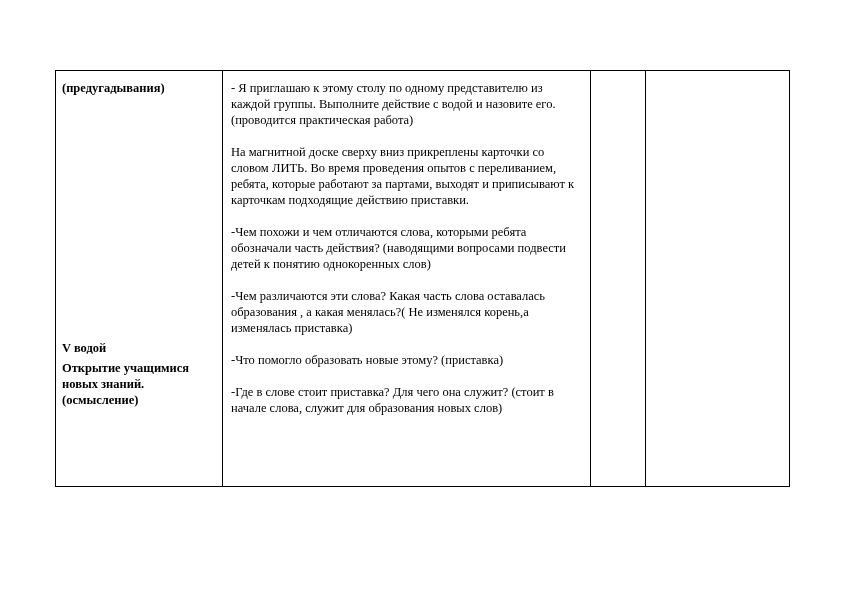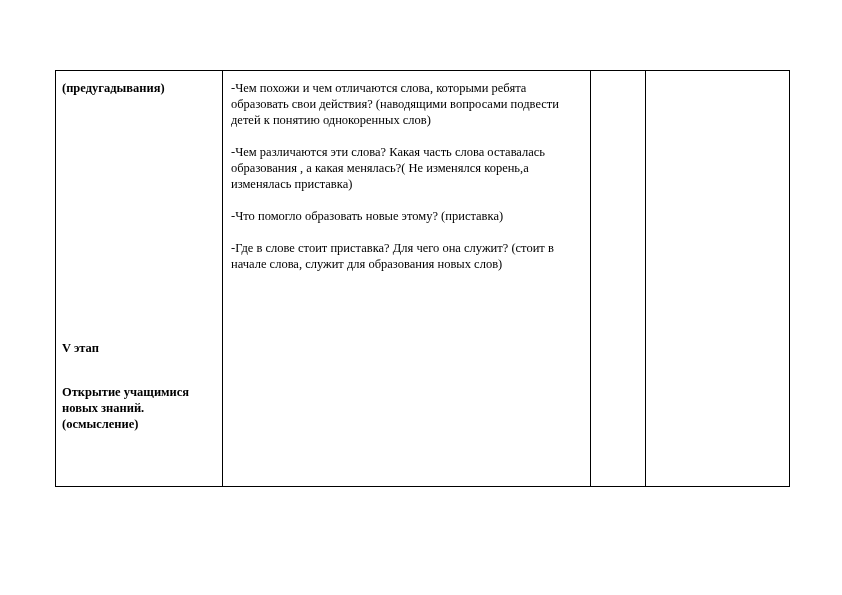--- a/index.html
+++ b/index.html
@@ -53,40 +53,42 @@
   .para:last-child {
     margin-bottom: 12px;
   }
   .stage-top {
     margin: 0;
   }
   .stage-label {
     margin-top: 244px;
   }
   .stage-title {
-    margin-top: 28px;
+    margin-top: 4px;
     white-space: pre-line;
   }
 </style>
 </head>
 <body>
 
 <div class="page">
   <div class="doc-table">
 
     <div class="cell cell-stage">
       <div class="stage-top">(предугадывания)</div>
-      <div class="stage-label">V этап</div>
+      <div class="stage-label">V водой</div>
       <div class="stage-title">Открытие учащимися
 новых знаний.
 (осмысление)</div>
     </div>
 
     <div class="cell cell-content">
-      <p class="para">-Чем похожи и чем отличаются слова, которыми ребята образовать свои действия? (наводящими вопросами подвести детей к понятию однокоренных слов)</p>
+      <p class="para">- Я приглашаю к этому столу по одному представителю из каждой группы. Выполните действие с водой и назовите его. (проводится практическая работа)</p>
+      <p class="para">На магнитной доске сверху вниз прикреплены карточки со словом ЛИТЬ. Во время проведения опытов с переливанием, ребята, которые работают за партами, выходят и приписывают к карточкам подходящие действию приставки.</p>
+      <p class="para">-Чем похожи и чем отличаются слова, которыми ребята обозначали часть действия? (наводящими вопросами подвести детей к понятию однокоренных слов)</p>
       <p class="para">-Чем различаются эти слова? Какая часть слова оставалась образования , а какая  менялась?( Не изменялся корень,а изменялась приставка)</p>
       <p class="para">-Что помогло образовать новые этому? (приставка)</p>
       <p class="para">-Где в слове стоит приставка? Для чего она служит? (стоит в начале слова, служит для образования новых слов)</p>
     </div>
 
     <div class="cell cell-empty-1"></div>
 
     <div class="cell cell-empty-2"></div>
 
   </div>

